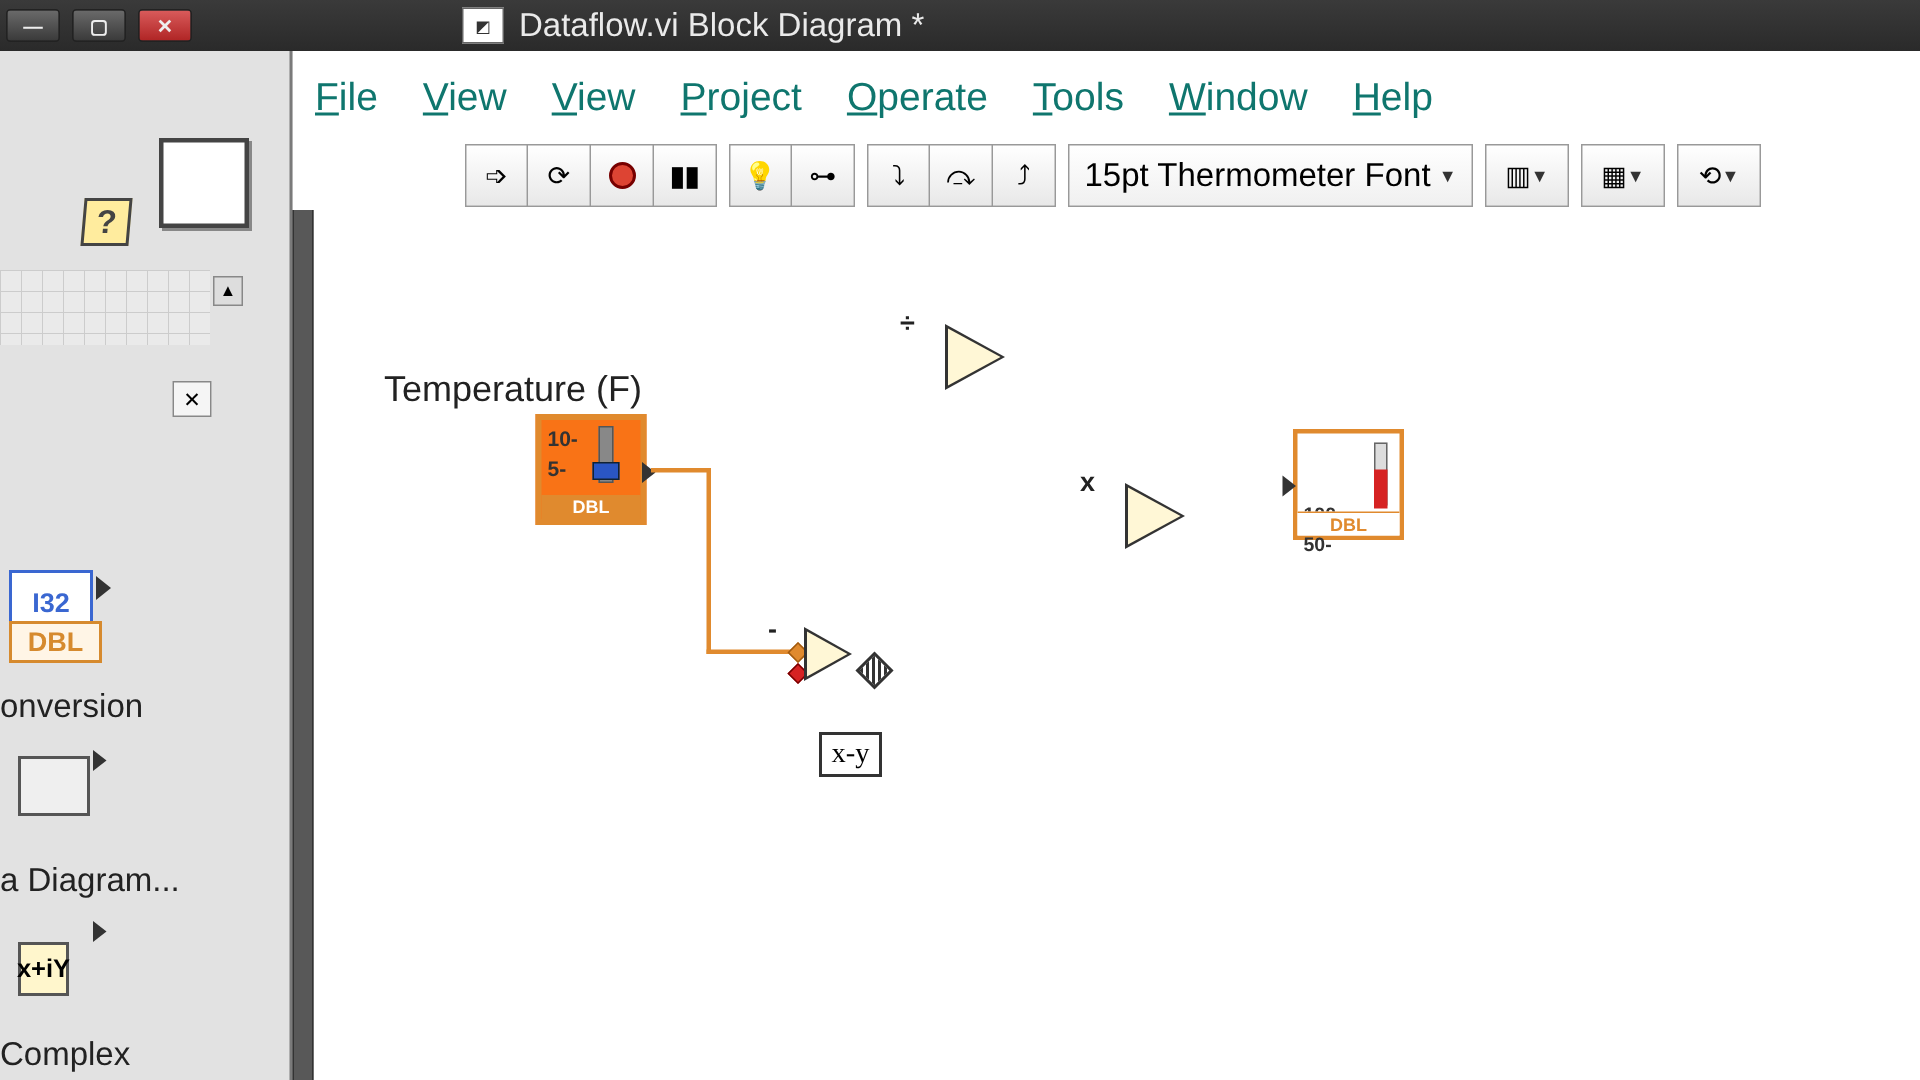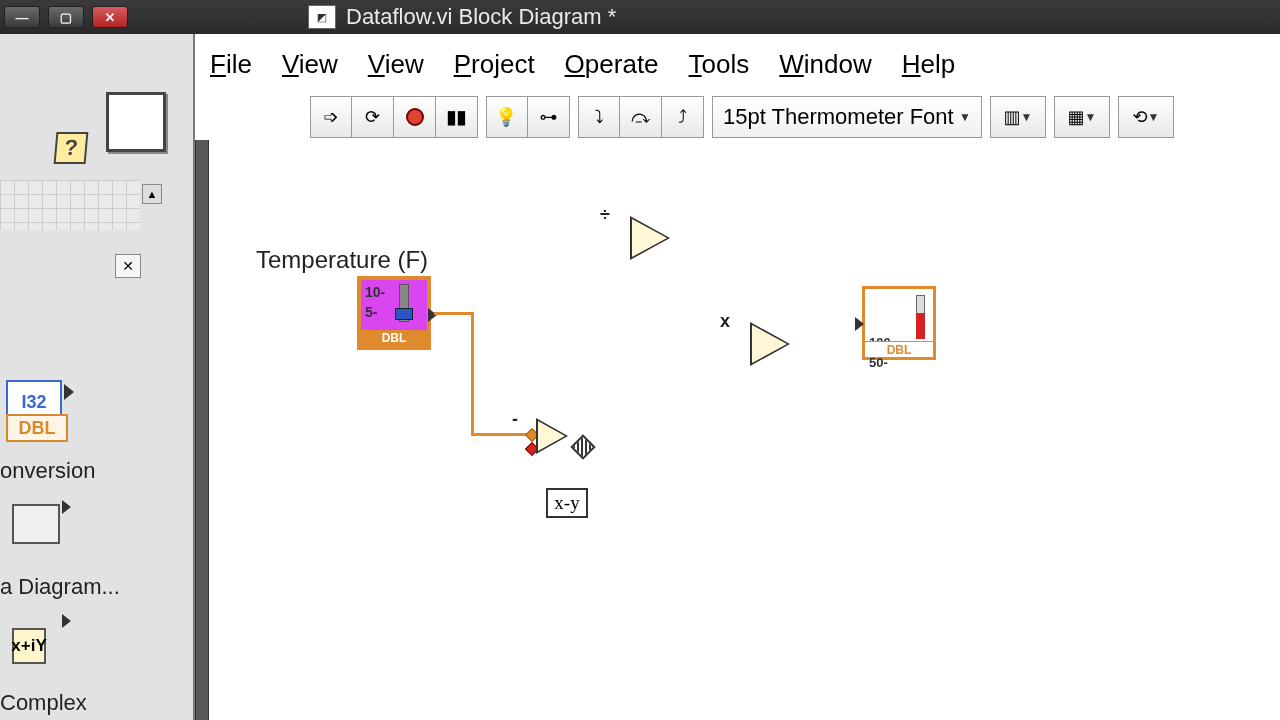--- a/index.html
+++ b/index.html
@@ -12,21 +12,21 @@
   .win-btn { width:36px; height:22px; background:linear-gradient(to bottom,#6a6a6a,#3a3a3a);
     border:1px solid #222; border-radius:3px; display:flex; align-items:center; justify-content:center;
     color:#eee; font-weight:bold; font-size:13px; }
   .win-btn.close { background:linear-gradient(to bottom,#d95b5b,#b02525); }
   .app-icon { width:28px; height:24px; margin-left:180px; background:#fff; border:1px solid #666;
     display:flex; align-items:center; justify-content:center; font-size:11px; color:#333; }
   .title-text { color:#eaeaea; font-size:22px; margin-left:10px; font-family:"Segoe UI",Arial; }
 
   
   .menubar { position:absolute; left:210px; top:44px; height:40px; display:flex; align-items:center; gap:30px; }
-  .menu-item { font-size:26px; color:#000000; text-decoration:underline; text-decoration-color:transparent; }
+  .menu-item { font-size:26px; color:#0f766e; text-decoration:underline; text-decoration-color:transparent; }
   .menu-item::first-letter { text-decoration: underline; }
 
   
   .toolbar { position:absolute; left:310px; top:96px; height:42px; display:flex; align-items:center; }
   .tb-btn { width:42px; height:42px; background:linear-gradient(to bottom,#fff,#e8e8e8);
     border:1px solid #999; display:flex; align-items:center; justify-content:center; font-size:18px; }
   .tb-btn + .tb-btn { border-left:none; }
   .tb-gap { width:8px; }
   .font-select { height:42px; min-width:270px; border:1px solid #999; background:linear-gradient(to bottom,#fff,#f0f0f0);
     display:flex; align-items:center; justify-content:space-between; padding:0 10px; font-size:22px; }
@@ -52,21 +52,21 @@
 
   
   .divider { position:absolute; left:195px; top:140px; width:14px; height:580px; background:#585858; border-left:1px solid #333; border-right:1px solid #333;}
 
   
   .canvas { position:absolute; left:210px; top:140px; right:0; bottom:0; background:#fff; }
   .wire { position:absolute; background:#e08a2e; }
   .node-label { position:absolute; font-size:24px; color:#222; }
 
   
-  .ctrl { position:absolute; width:74px; height:74px; background:#d946ef; border:4px solid #e08a2e; }
+  .ctrl { position:absolute; width:74px; height:74px; background:#f97316; border:4px solid #e08a2e; }
   .ctrl .ticks { position:absolute; left:4px; top:2px; font:bold 14px Arial; color:#333; line-height:20px;}
   .ctrl .slider-track{position:absolute;left:38px;top:4px;width:10px;height:38px;background:#888;border:1px solid #555;}
   .ctrl .slider-thumb{position:absolute;left:34px;top:28px;width:18px;height:12px;background:#2a56c4;border:1px solid #123;}
   .ctrl .dbl-tag{position:absolute;left:0;bottom:0;width:100%;height:16px;background:#e08a2e;color:#fff;font:bold 12px Arial;text-align:center;line-height:16px;}
   .ctrl .term-r{position:absolute;right:-10px;top:28px;width:0;height:0;border-top:7px solid transparent;border-bottom:7px solid transparent;border-left:9px solid #333;}
 
   
   .ind { position:absolute; width:74px; height:74px; background:#fff; border:3px solid #e08a2e; }
   .ind .ticks { position:absolute; left:4px; top:4px; font:bold 13px Arial; color:#333; line-height:20px;margin-top:40px;}
   .ind .tube { position:absolute; right:8px; top:6px; width:9px; height:42px; background:#ddd; border:1px solid #666;}

